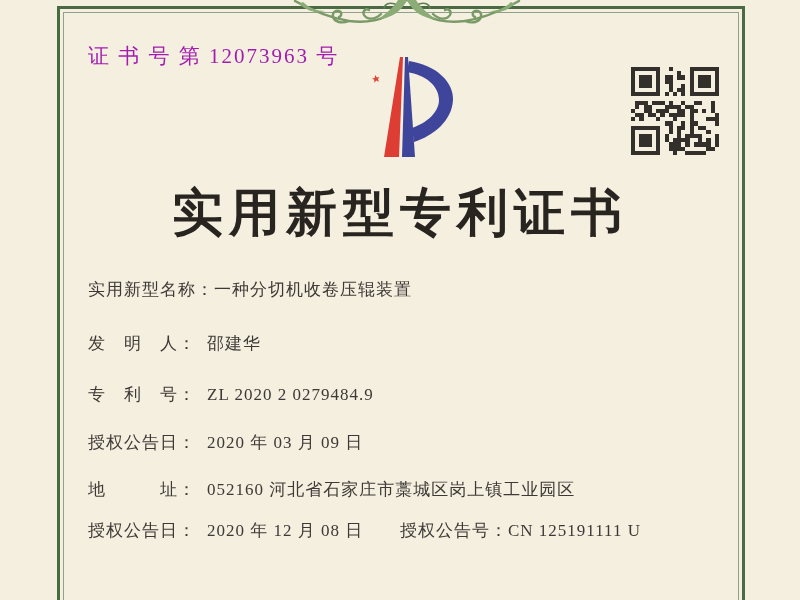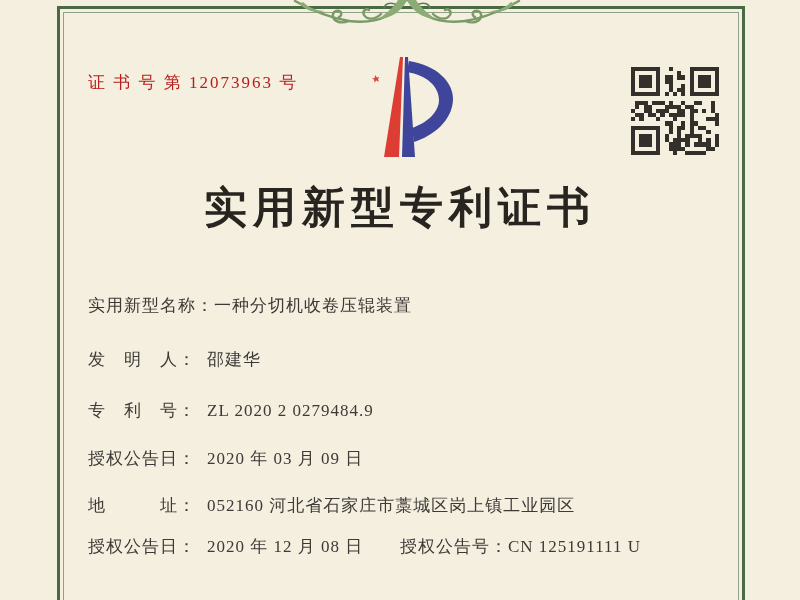--- a/index.html
+++ b/index.html
@@ -14,35 +14,35 @@
     position:absolute;left:57px;top:6px;width:682px;height:660px;
     border:3px solid #4a6a43;
   }
   .frame::before{
     content:"";position:absolute;inset:3px;border:1px solid #90a089;
   }
   .ornament{
     position:absolute;left:285px;top:-4px;width:244px;height:32px;z-index:3;
   }
   .cert-no{
-    position:absolute;left:88px;top:71px;
-    font-size:17px;letter-spacing:2px;color:#b91c1c;z-index:2;
+    position:absolute;left:88px;top:42px;
+    font-size:21px;letter-spacing:2px;color:#a21caf;z-index:2;
   }
   .logo{position:absolute;left:333px;top:52px;width:142px;height:114px;z-index:2;}
   .qr{position:absolute;left:631px;top:67px;width:88px;height:88px;z-index:2;}
   .title{
     position:absolute;left:0;top:179px;width:100%;text-align:center;
-    font-size:43px;font-weight:bold;letter-spacing:6px;color:#28241f;z-index:2;
+    font-size:51px;font-weight:bold;letter-spacing:6px;color:#28241f;z-index:2;
   }
   .fields{
     position:absolute;left:88px;top:280px;width:630px;z-index:2;
     font-size:17px;color:#3d3936;letter-spacing:1px;
   }
   .frow{line-height:20px;white-space:nowrap;position:relative;}
-  .frow:nth-child(1){margin-top:16px;}
+  .frow:nth-child(1){margin-top:0;}
   .frow:nth-child(2){margin-top:34px;}
   .frow:nth-child(3){margin-top:31px;}
   .frow:nth-child(4){margin-top:28px;}
   .frow:nth-child(5){margin-top:27px;}
   .frow:nth-child(6){margin-top:21px;}
   .frow:nth-child(7){}
   .flabel{display:inline-block;min-width:119px;}
   .fvalue{letter-spacing:1px;}
   .grant-no{position:absolute;left:312px;top:0;}
 </style>

